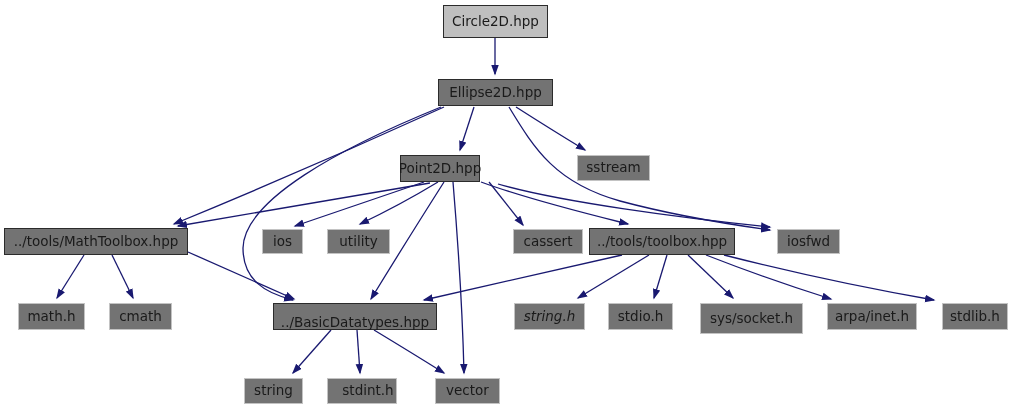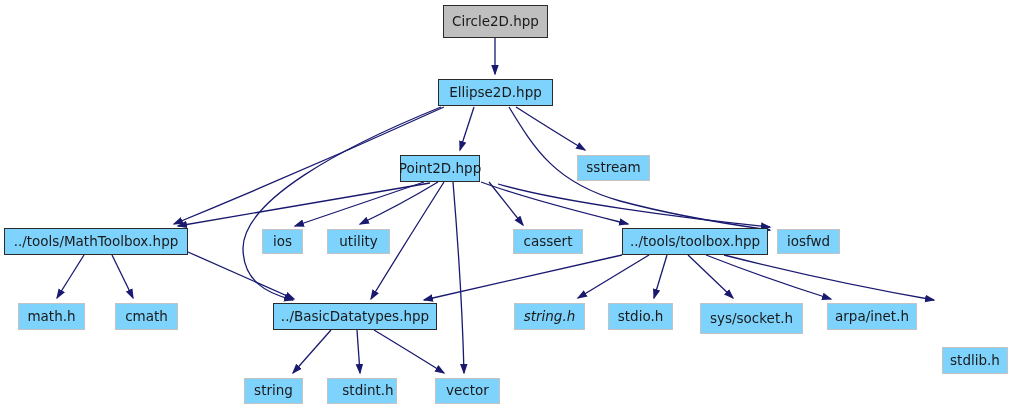--- a/index.html
+++ b/index.html
@@ -20,21 +20,21 @@
     left: 0;
     top: 0;
     width: 1019px;
     height: 411px;
   }
   .node {
     position: absolute;
     display: flex;
     align-items: center;
     justify-content: center;
-    background: #7dd3fc;
+    background: #737373;
     color: #1a1a1a;
     font-size: 13.5px;
     line-height: 1;
     white-space: nowrap;
     box-sizing: border-box;
     z-index: 2;
   }
   .node.project {
     border: 1.4px solid #2b2b2b;
   }
@@ -107,48 +107,48 @@
       </div>
       <div class="node system" style="left: 262px; top: 229px; width: 41px; height: 25px;">
         <span>ios</span>
       </div>
       <div class="node system" style="left: 327px; top: 229px; width: 63px; height: 25px;">
         <span>utility</span>
       </div>
       <div class="node system" style="left: 513px; top: 229px; width: 70px; height: 25px; text-align: right;">
         <span>cassert</span>
       </div>
-      <div class="node project" style="left: 622px; top: 228px; width: 146px; height: 27px;">
+      <div class="node project" style="left: 589px; top: 228px; width: 146px; height: 27px;">
         <span>../tools/toolbox.hpp</span>
       </div>
       <div class="node system" style="left: 777px; top: 229px; width: 63px; height: 25px;">
         <span>iosfwd</span>
       </div>
       <div class="node system" style="left: 18px; top: 303px; width: 67px; height: 27px;">
         <span>math.h</span>
       </div>
-      <div class="node system" style="left: 109px; top: 303px; width: 63px; height: 27px; margin-left: 6px;">
+      <div class="node system" style="left: 109px; top: 303px; width: 63px; height: 27px;">
         <span>cmath</span>
       </div>
-      <div class="node project" style="left: 273px; top: 303px; width: 164px; height: 27px;">
+      <div class="node project" style="left: 273px; top: 303px; width: 164px; height: 27px; align-items: flex-end;">
         <span>../BasicDatatypes.hpp</span>
       </div>
       <div class="node system" style="left: 514px; top: 303px; width: 71px; height: 27px; font-style: italic;">
         <span>string.h</span>
       </div>
       <div class="node system" style="left: 608px; top: 303px; width: 65px; height: 27px;">
         <span>stdio.h</span>
       </div>
       <div class="node system" style="left: 700px; top: 303px; width: 103px; height: 31px;">
         <span>sys/socket.h</span>
       </div>
       <div class="node system" style="left: 827px; top: 303px; width: 90px; height: 27px;">
         <span>arpa/inet.h</span>
       </div>
-      <div class="node system" style="left: 942px; top: 303px; width: 66px; height: 27px; margin-top: 44px;">
+      <div class="node system" style="left: 942px; top: 303px; width: 66px; height: 27px;">
         <span>stdlib.h</span>
       </div>
       <div class="node system" style="left: 244px; top: 378px; width: 59px; height: 26px;">
         <span>string</span>
       </div>
       <div class="node system" style="left: 327px; top: 378px; width: 70px; height: 26px; padding-left: 12px;">
         <span>stdint.h</span>
       </div>
       <div class="node system" style="left: 435px; top: 378px; width: 65px; height: 26px;">
         <span>vector</span>

